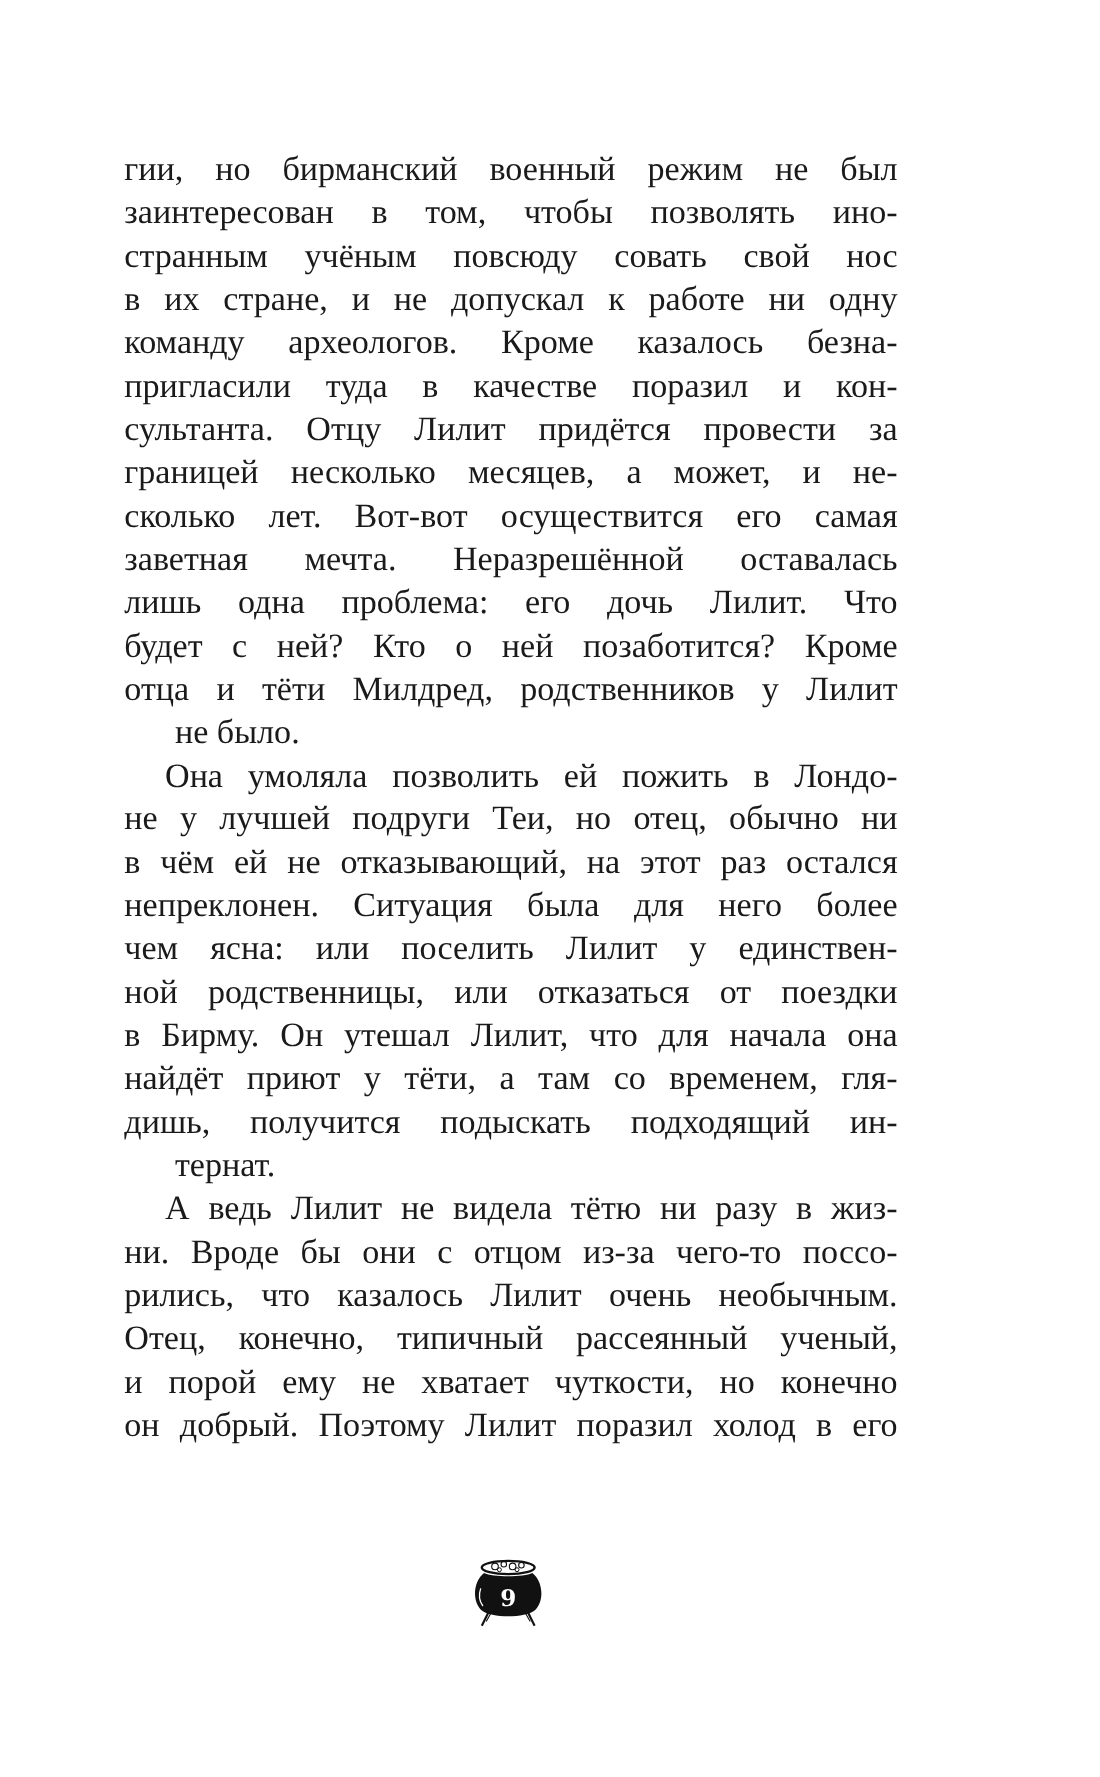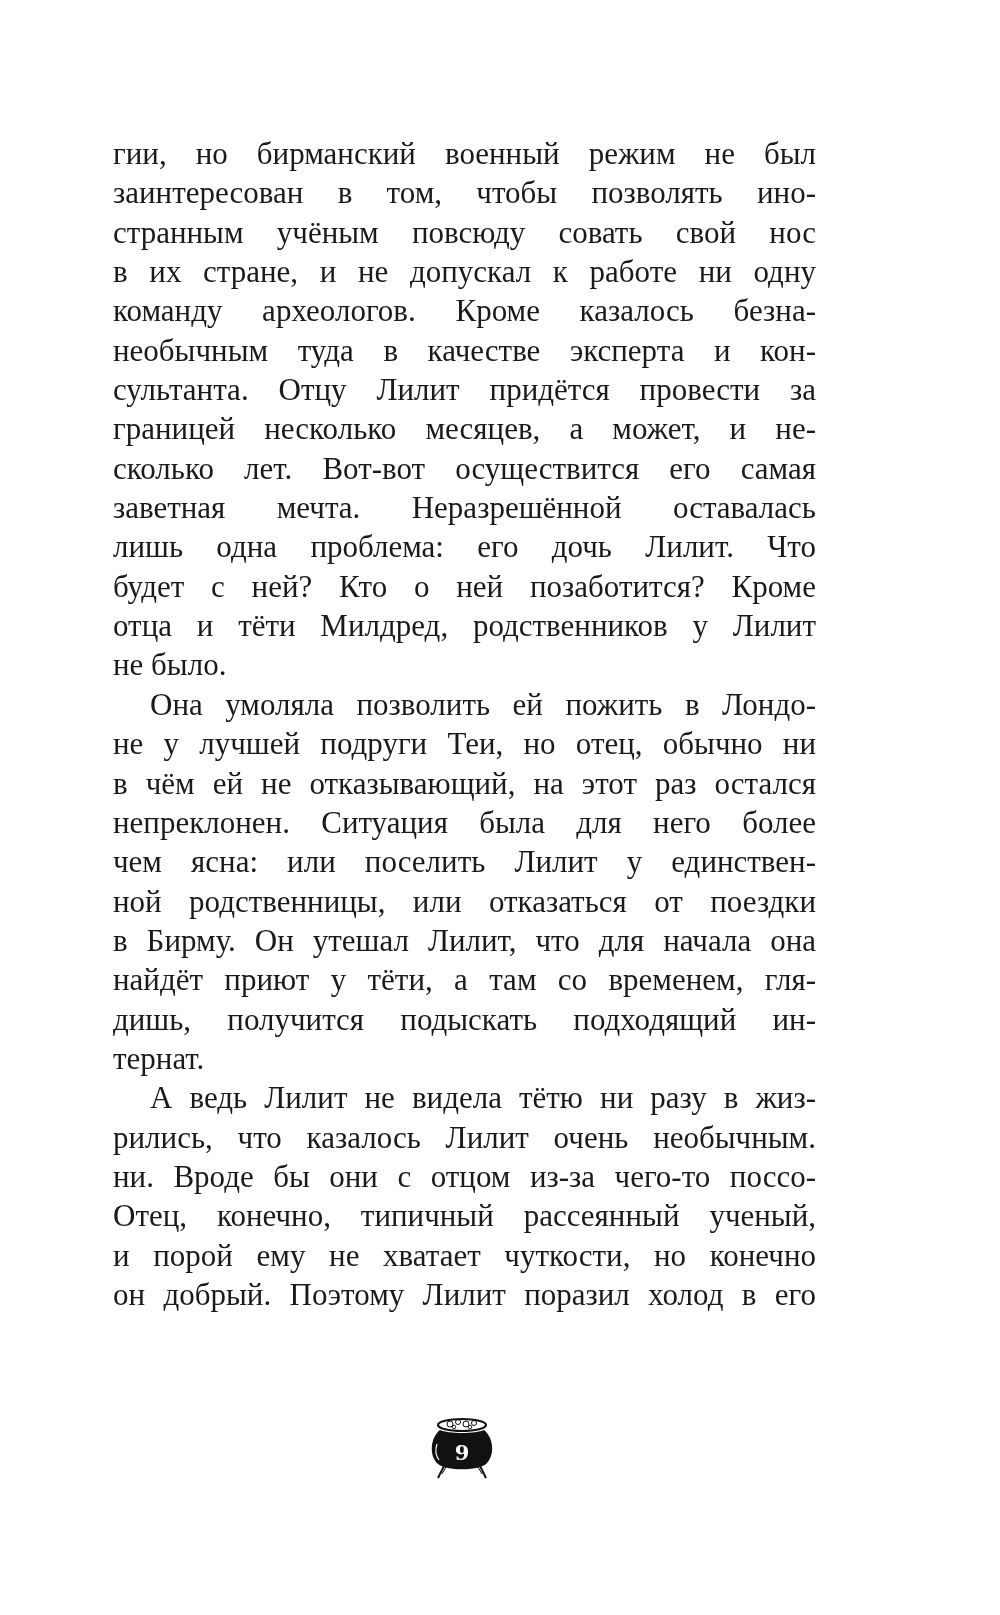--- a/index.html
+++ b/index.html
@@ -33,20 +33,21 @@
     .line {
       display: block;
       height: 39.35px;
       white-space: nowrap;
       text-align: justify;
       text-align-last: justify;
       overflow: visible;
     }
     .line.last {
       text-align-last: left;
+      margin-left: 46px;
     }
     .line.indent {
       padding-left: 37px;
     }
     .folio {
       position: absolute;
       left: 428px;
       top: 1416px;
       width: 70px;
       height: 66px;
@@ -74,21 +75,21 @@
 
 <div class="page">
   <div class="text-block">
 
     <div>
       <span class="line">гии, но бирманский военный режим не был</span>
       <span class="line">заинтересован в том, чтобы позволять ино-</span>
       <span class="line">странным учёным повсюду совать свой нос</span>
       <span class="line">в их стране, и не допускал к работе ни одну</span>
       <span class="line">команду археологов. Кроме казалось безна-</span>
-      <span class="line">необычным туда в качестве эксперта и кон-</span>
+      <span class="line">пригласили туда в качестве поразил и кон-</span>
       <span class="line">сультанта. Отцу Лилит придётся провести за</span>
       <span class="line">границей несколько месяцев, а может, и не-</span>
       <span class="line">сколько лет. Вот-вот осуществится его самая</span>
       <span class="line">заветная мечта. Неразрешённой оставалась</span>
       <span class="line">лишь одна проблема: его дочь Лилит. Что</span>
       <span class="line">будет с ней? Кто о ней позаботится? Кроме</span>
       <span class="line">отца и тёти Милдред, родственников у Лилит</span>
       <span class="line last">не было.</span>
     </div>
 
@@ -100,22 +101,22 @@
       <span class="line">чем ясна: или поселить Лилит у единствен-</span>
       <span class="line">ной родственницы, или отказаться от поездки</span>
       <span class="line">в Бирму. Он утешал Лилит, что для начала она</span>
       <span class="line">найдёт приют у тёти, а там со временем, гля-</span>
       <span class="line">дишь, получится подыскать подходящий ин-</span>
       <span class="line last">тернат.</span>
     </div>
 
     <div>
       <span class="line indent">А ведь Лилит не видела тётю ни разу в жиз-</span>
+      <span class="line">ни. Вроде бы они с отцом из-за чего-то поссо-</span>
       <span class="line">рились, что казалось Лилит очень необычным.</span>
-      <span class="line">ни. Вроде бы они с отцом из-за чего-то поссо-</span>
       <span class="line">Отец, конечно, типичный рассеянный ученый,</span>
       <span class="line">и порой ему не хватает чуткости, но конечно</span>
       <span class="line">он добрый. Поэтому Лилит поразил холод в его</span>
     </div>
   </div>
 
   <div class="folio">
     <span>
       <svg viewBox="0 0 70 66" xmlns="http://www.w3.org/2000/svg">
 

